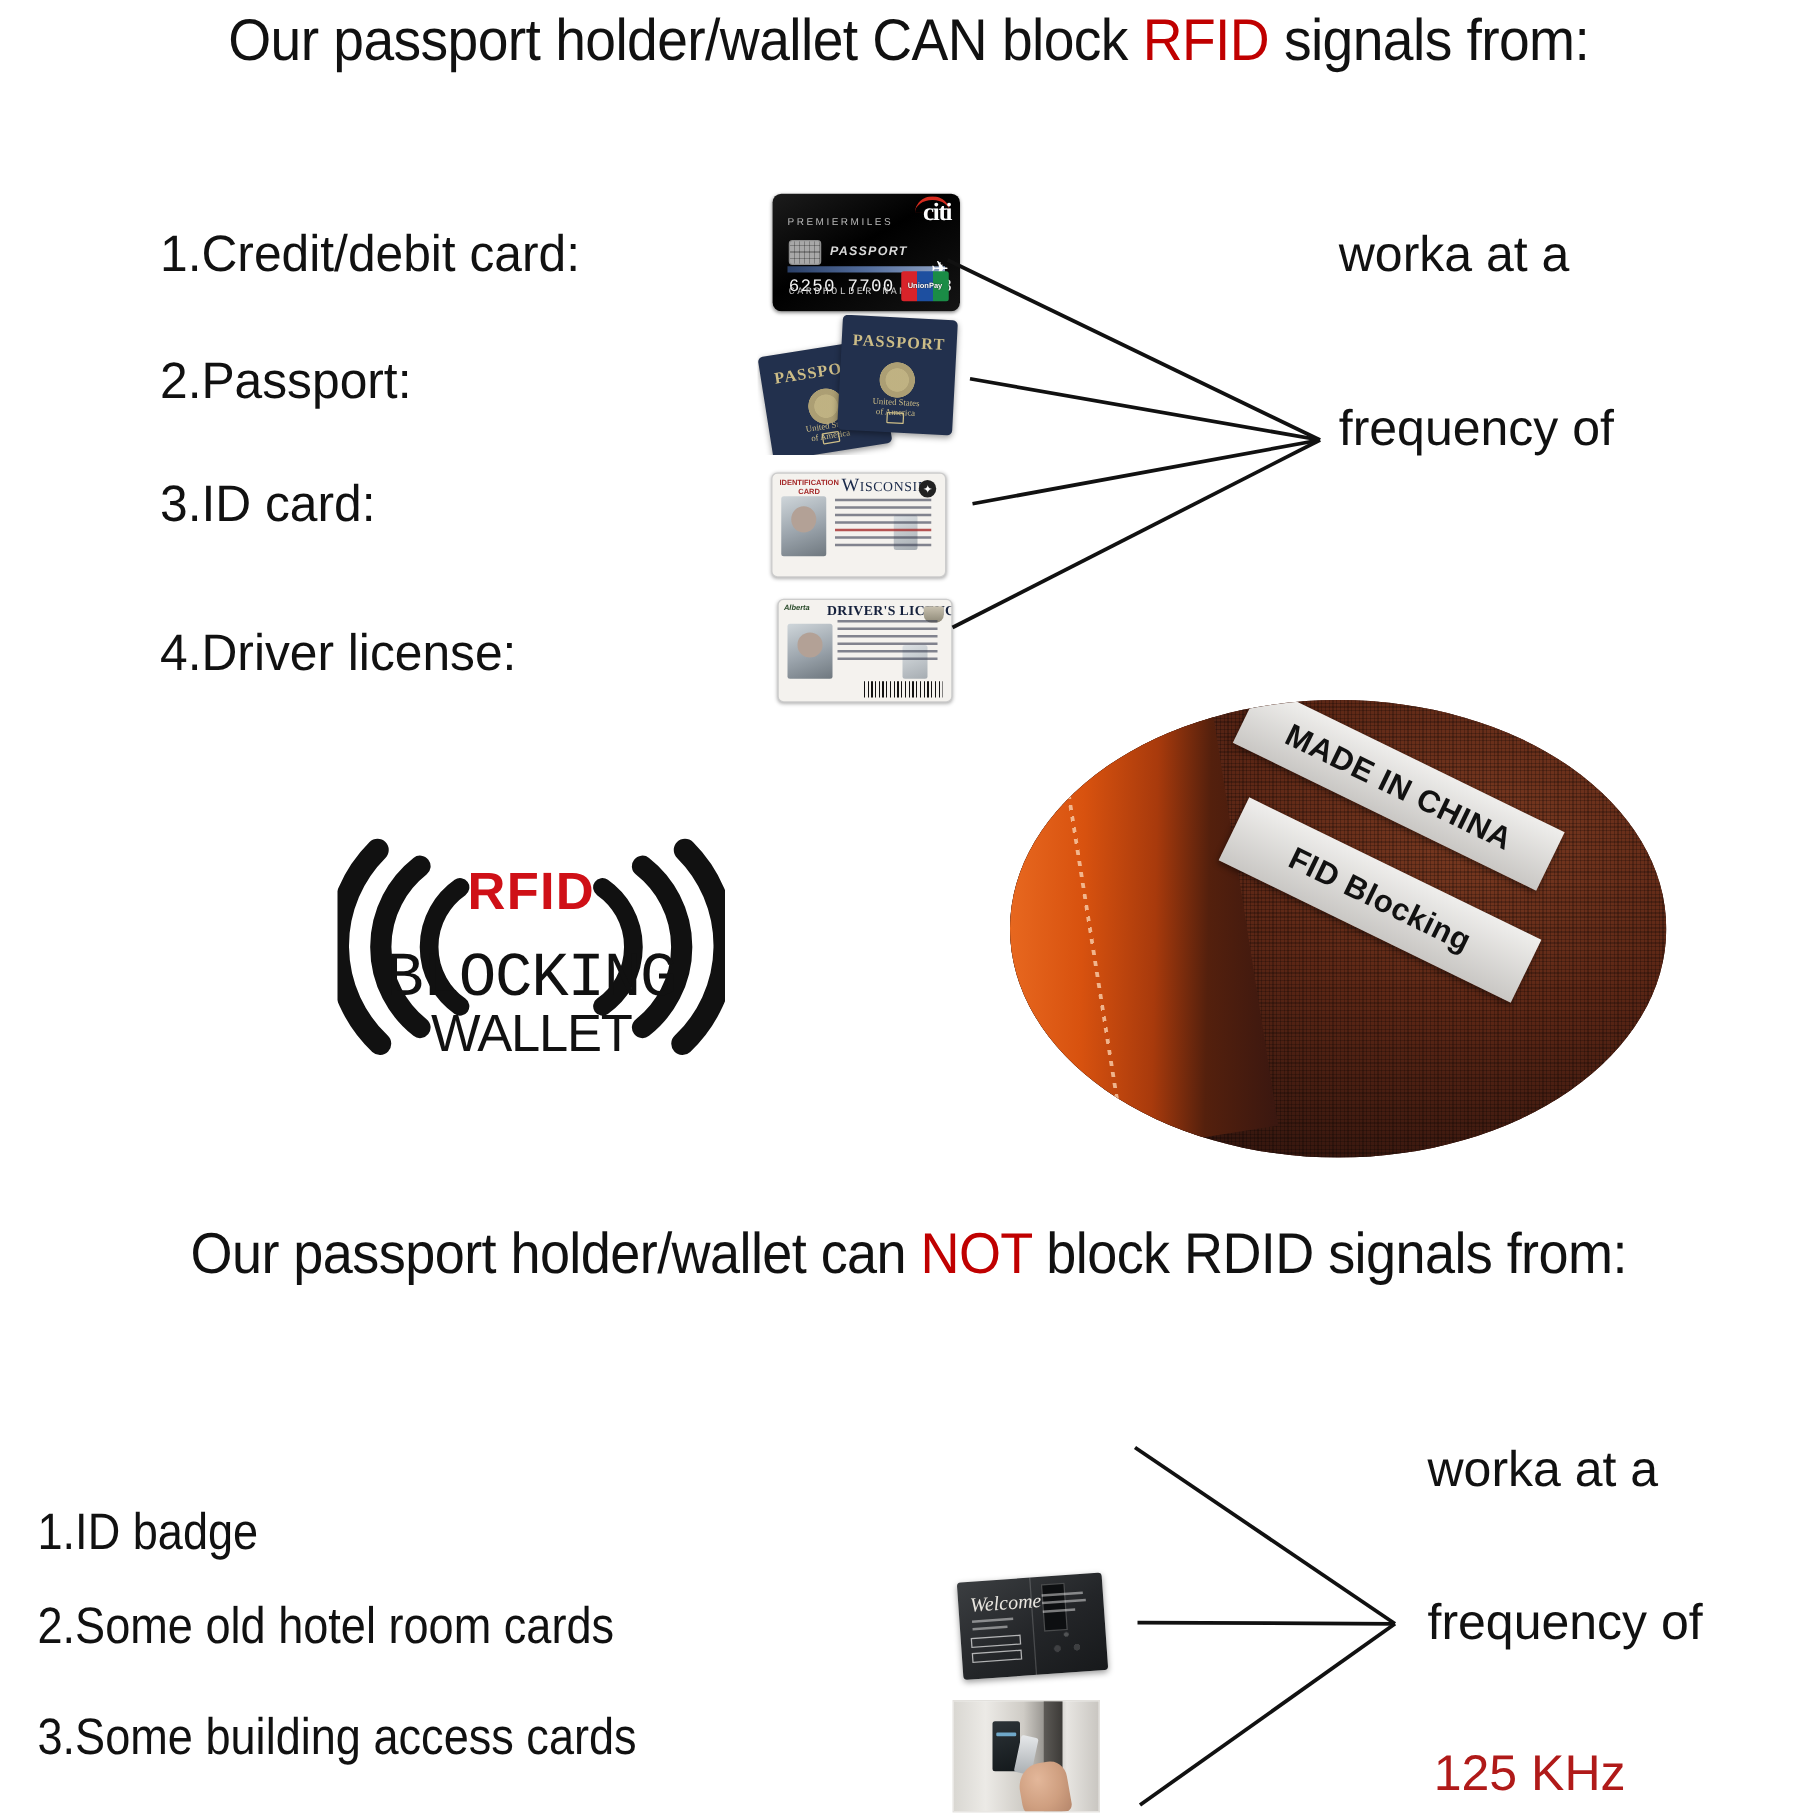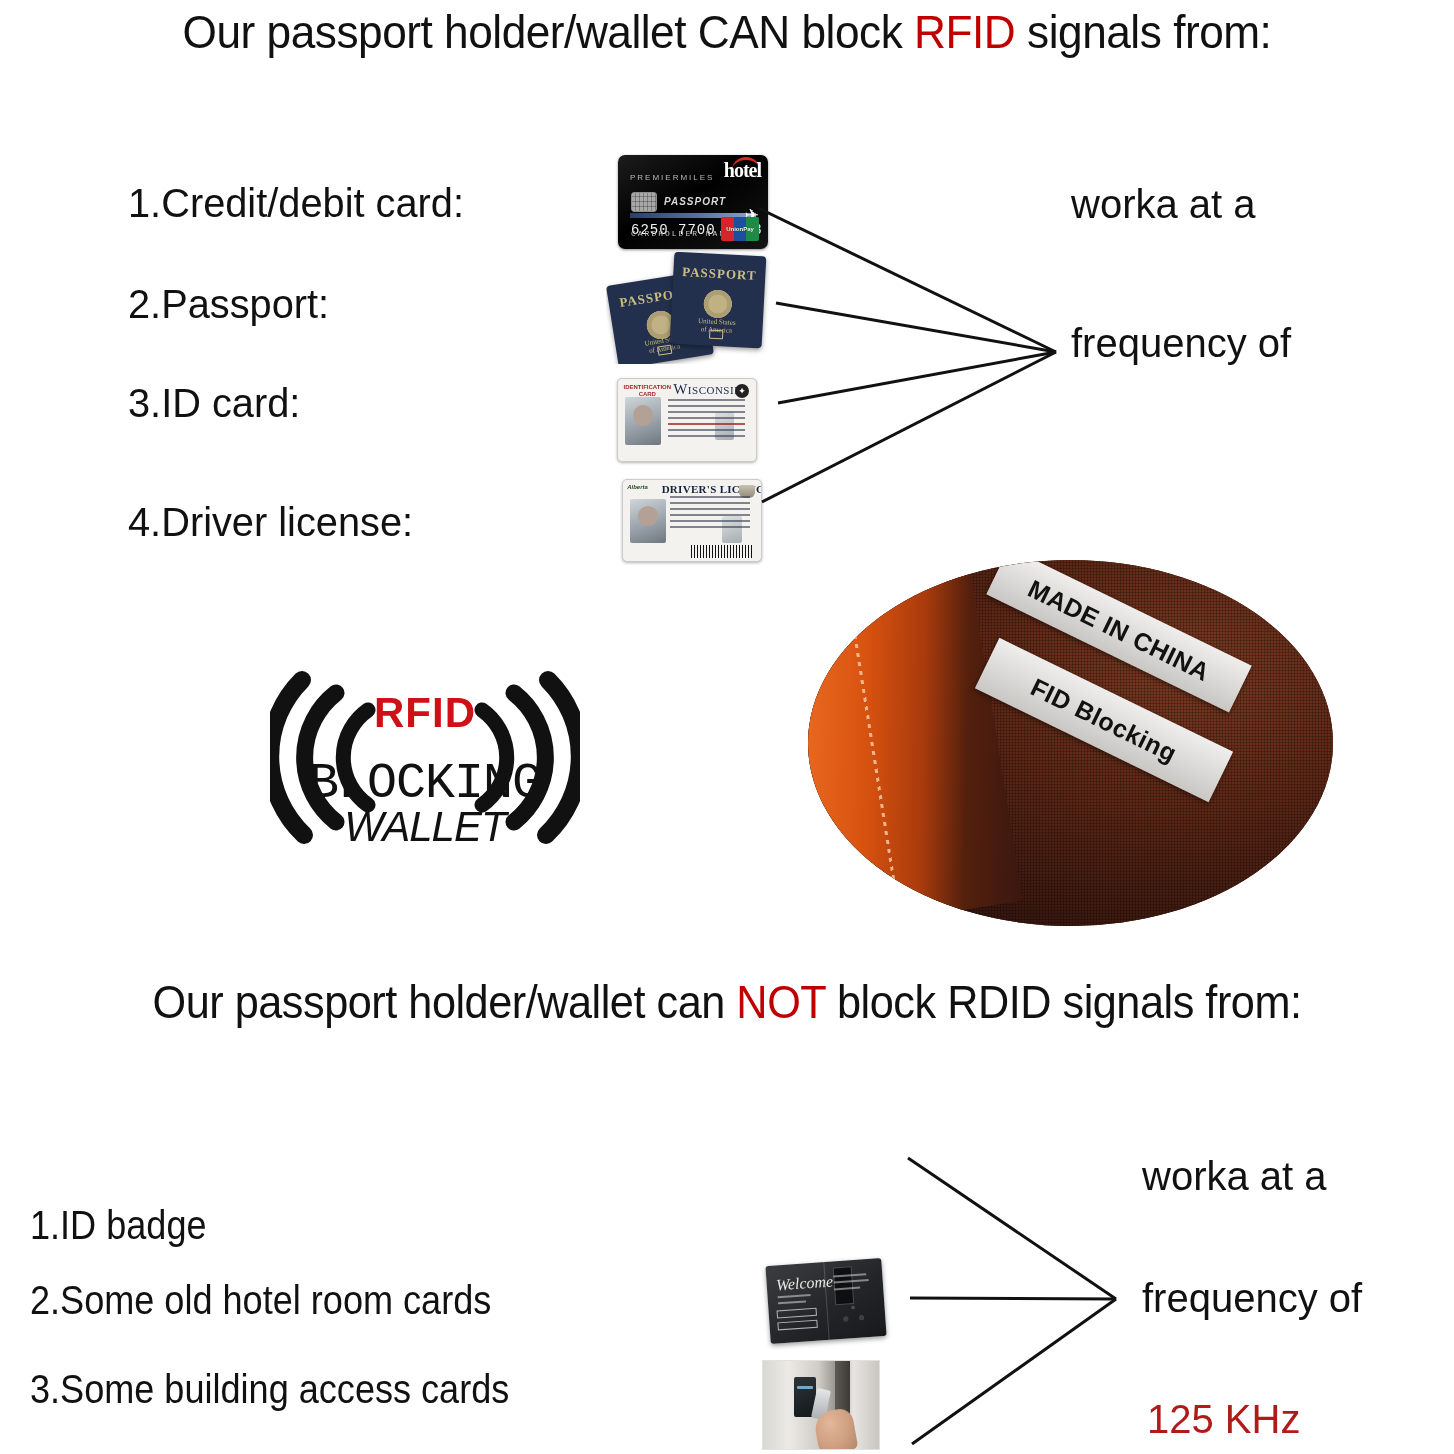--- a/index.html
+++ b/index.html
@@ -206,21 +206,20 @@
   #rfid-logo .logo-word-block {
     position:absolute; left:0; right:0; top:100px;
     text-align:center; font-size:50px; font-weight:400; color:#111;
     letter-spacing:-1px;
     font-family:Liberation Mono, monospace;
   }
   #rfid-logo .logo-word-wallet {
     position:absolute; left:0; right:0; top:148px;
     text-align:center; font-size:42px; font-weight:400; color:#111;
     letter-spacing:-1px;
-    font-style:italic;
   }
 
   
   #wallet-photo {
     position:absolute;
     border-radius:50%;
     overflow:hidden;
     background:#3b1a12;
   }
   #wallet-photo .fabric {
@@ -389,21 +388,21 @@
   </div>
   <div class="list-item" style="left:128px; top:380px;">
     <span>3.ID card:</span>
   </div>
   <div class="list-item" style="left:128px; top:499px;">
     <span>4.Driver license:</span>
   </div>
 
   <div class="imgcell cc" style="left:618px; top:155px; width:150px; height:94px;">
     <div class="cc-arc"></div>
-    <div class="cc-brand">hotel</div>
+    <div class="cc-brand">citi</div>
     <div class="cc-premier">PREMIERMILES</div>
     <div class="cc-chip"></div>
     <div class="cc-plat">PASSPORT</div>
     <div class="cc-stripe"></div>
     <div class="cc-plane">✈</div>
     <div class="cc-num">6250 7700 1888 8888</div>
     <div class="cc-holder">CARDHOLDER NAME</div>
     <div class="cc-up">
         <span>UnionPay</span>
       </div>

